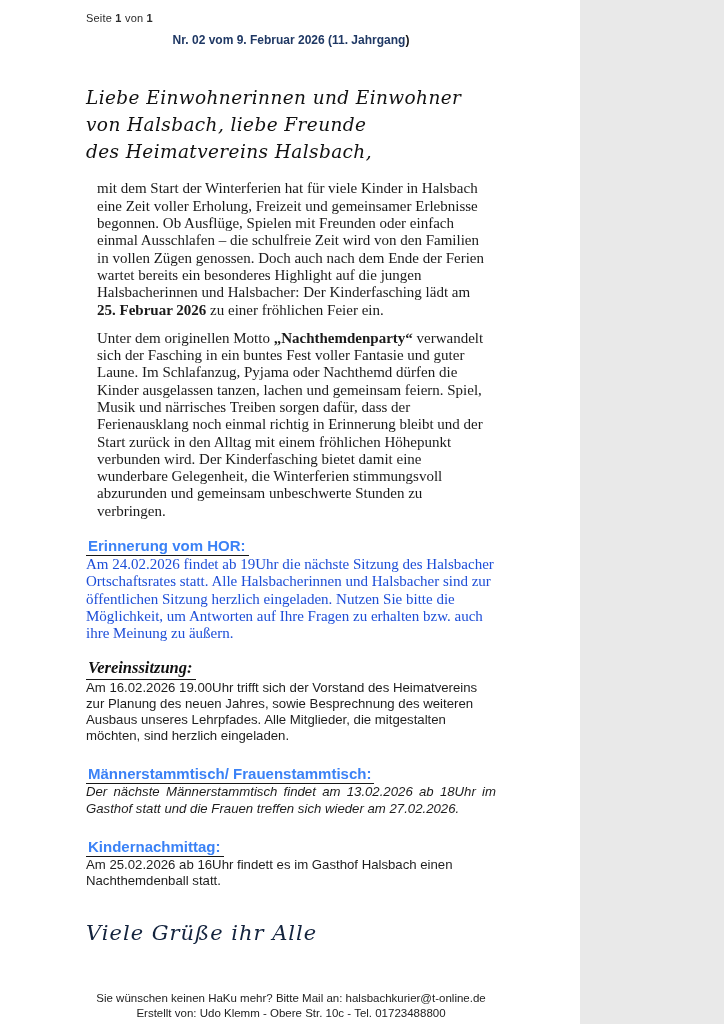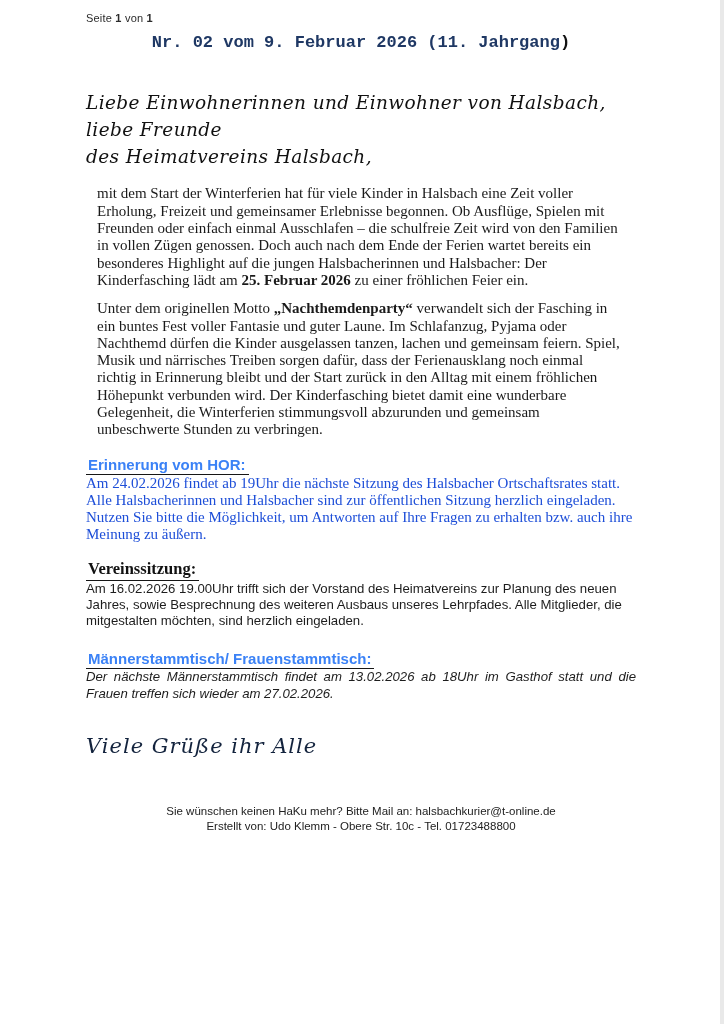--- a/index.html
+++ b/index.html
@@ -1,21 +1,21 @@
 <!DOCTYPE html>
 <html lang="de"><head>
 <meta charset="utf-8">
 <style>
   html,body{margin:0;padding:0;}
   body{
     width:724px;height:1024px;background:#e9e9e9;
     font-family:"Liberation Serif", serif;color:#1a1a1a;
   }
   .page{
-    position:relative;width:720px;height:1024px;background:#ffffff;
+    position:relative;width:580px;height:1024px;background:#ffffff;
     overflow:hidden;box-sizing:border-box;
     padding:12px 84px 0 86px;
   }
   
   .page-label{
     font-family:"Liberation Sans", sans-serif;
     font-size:11px;color:#2b2b2b;letter-spacing:.2px;
   }
   .page-label b{font-weight:bold;}
   
@@ -26,22 +26,22 @@
     font-size:47px;line-height:1.15;
     color:#1f3864;letter-spacing:1.5px;
     white-space:nowrap;
   }
   .newsletter-title .ul{
     border-bottom:4px solid #1f3864;
     padding-bottom:1px;
   }
   .issue-line{
     margin-top:9px;
-    font-family:Liberation Mono, monospace;
-    font-weight:bold;font-size:17px;color:#1f3864;
+    font-family:Liberation Sans, sans-serif;
+    font-weight:bold;font-size:12px;color:#1f3864;
   }
   .issue-line .paren{color:#111111;}
   
   .script{
     font-family:"DejaVu Serif", serif;
     font-style:italic;
   }
   .greeting{
     margin-top:38px;
     font-size:18.5px;line-height:1.45;
@@ -55,21 +55,21 @@
   }
   .intro p{margin:11px;}
   .intro .b{font-weight:bold;}
   
   .sec{margin:0;}
   .sec-heading{
     margin:0;
     font-size:15px;
   }
   .h-sans{font-family:"Liberation Sans", sans-serif;font-weight:bold;color:#3b82f6;}
-  .h-serif{font-family:"Liberation Serif", serif;font-weight:bold;font-size:16.5px;color:#111;}
+  .h-serif{font-family:"Liberation Serif", serif;font-weight:bold;font-size:16.5px;color:#111;font-style:italic;}
   .sec-heading .ul-wrap{
     display:inline-block;
     border-bottom:1.8px solid #161616;
     padding:0 3px 1px 2px;
   }
   .b-serif{
     font-family:"Liberation Serif", serif;
     font-size:15px;line-height:17.3px;color:#1d4ed8;
   }
   .b-sans{
@@ -129,20 +129,24 @@
   <section class="sec">
     <h2 class="sec-heading h-serif sp-ver-h"><span class="ul-wrap">Vereinssitzung:</span></h2>
     <p class="b-sans sp-ver-b">Am 16.02.2026 19.00Uhr trifft sich der Vorstand des Heimatvereins zur Planung des neuen Jahres, sowie Besprechnung des weiteren Ausbaus unseres Lehrpfades.  Alle Mitglieder, die mitgestalten möchten, sind herzlich eingeladen.</p>
   </section>
 
   <section class="sec">
     <h2 class="sec-heading h-sans sp-maen-h"><span class="ul-wrap">Männerstammtisch/ Frauenstammtisch:</span></h2>
     <p class="b-sans just sp-maen-b">Der nächste Männerstammtisch findet am 13.02.2026 ab 18Uhr im Gasthof statt und die Frauen treffen sich wieder am 27.02.2026.</p>
   </section>
 
+  <section class="sec">
+    <h2 class="sec-heading h-sans sp-kind-h"><span class="ul-wrap">Kindernachmittag:</span></h2>
+    <p class="b-sans sp-kind-b">Am 25.02.2026 ab 16Uhr findett es im Gasthof Halsbach einen Nachthemdenball statt.</p>
+  </section>
 
   <div class="closing script">Viele Grüße ihr Alle</div>
 
   <footer class="footer">
     <p>Sie wünschen keinen HaKu mehr? Bitte Mail an: halsbachkurier@t-online.de</p>
     <p>Erstellt von: Udo Klemm - Obere Str. 10c - Tel. 01723488800</p>
   </footer>
 
 </div>
 

